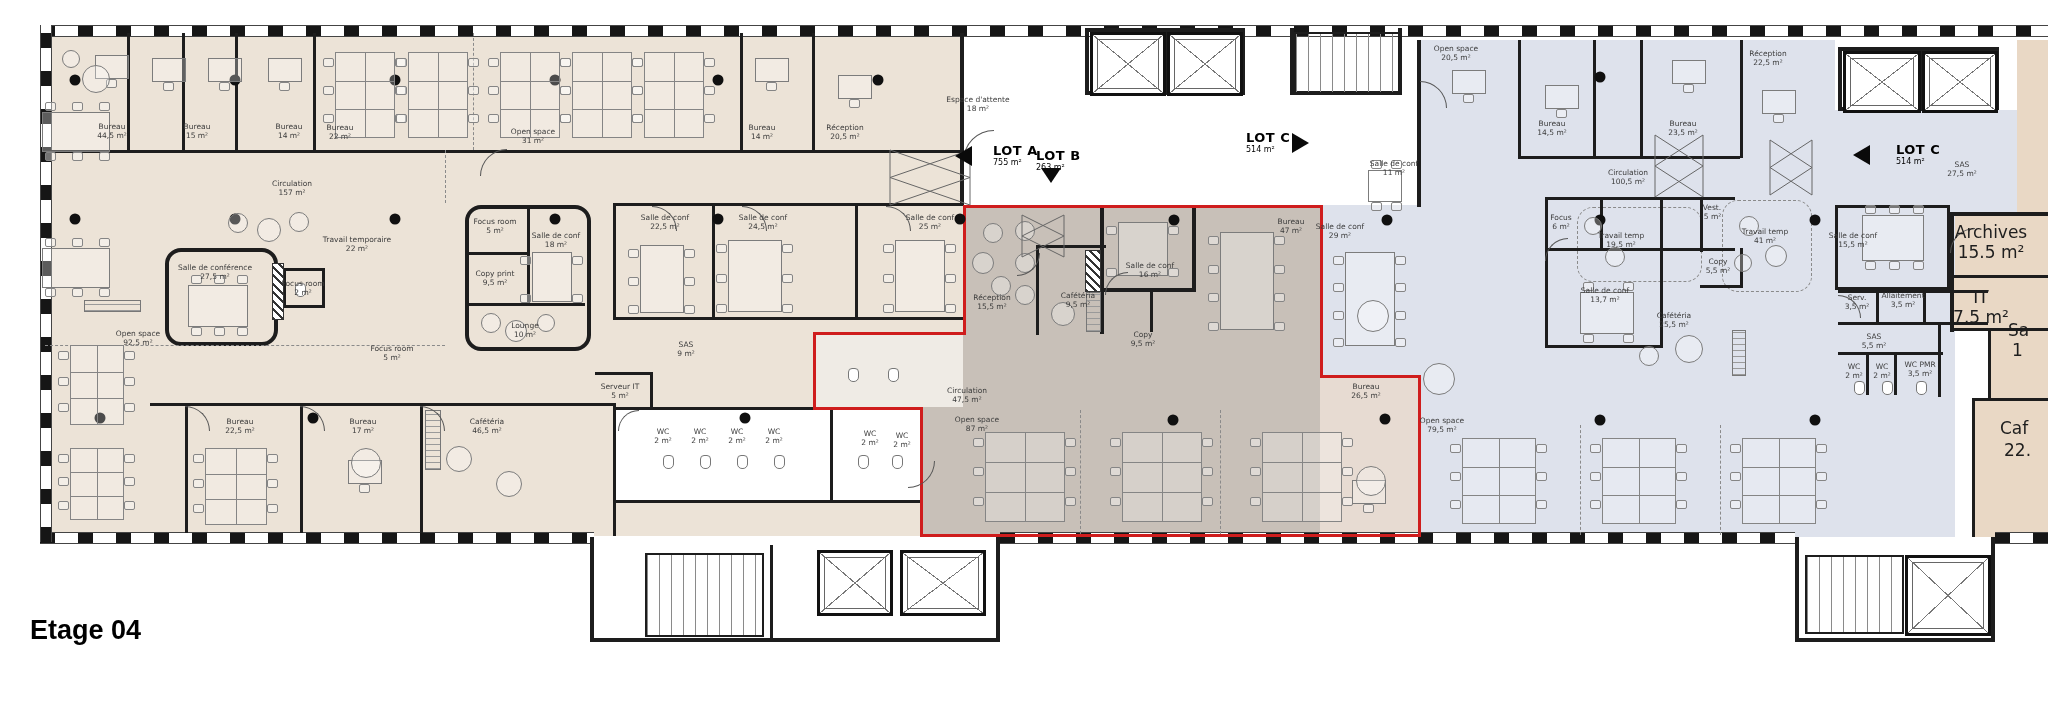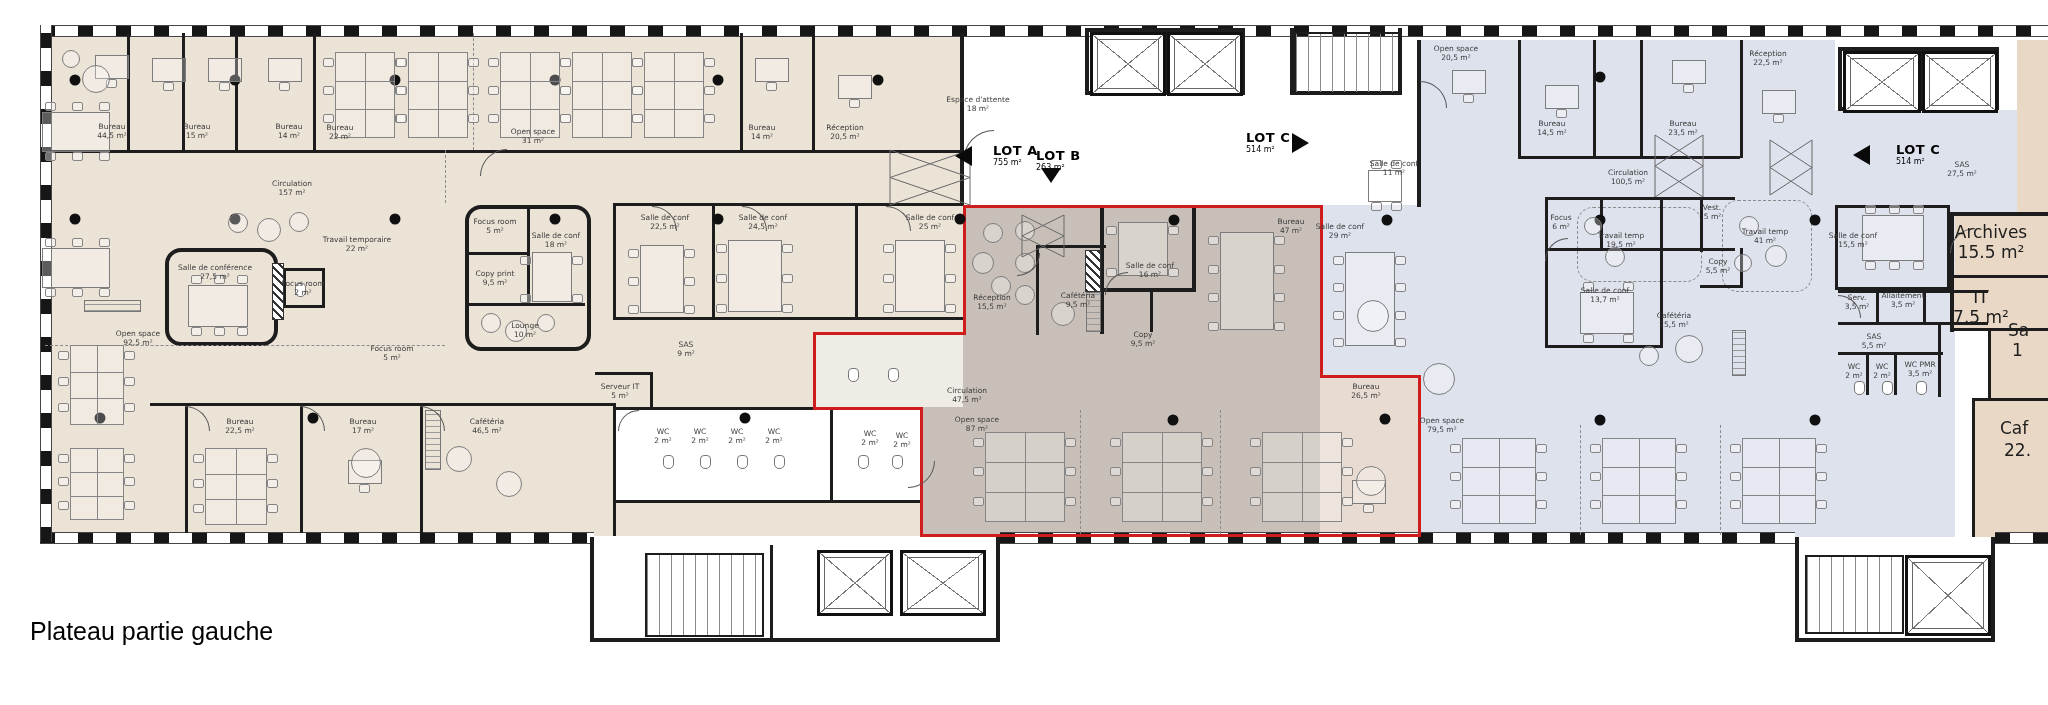--- a/index.html
+++ b/index.html
@@ -847,15 +847,15 @@
       </div>
       <div class="tri left" style="left: 1853px; top: 145px;"></div>
     </div>
   <svg class="overlay" width="2048" height="705">
       <path d="M890 150 L890 205 L970 177.5 Z M970 150 L970 205 L890 177.5 Z" fill="none" stroke="#666" stroke-width="1"></path>
       <path d="M1022 215 L1022 257 L1064 236 Z M1064 215 L1064 257 L1022 236 Z" fill="none" stroke="#666" stroke-width="1"></path>
       <path d="M1655 135 L1655 197 L1703 166 Z M1703 135 L1703 197 L1655 166 Z" fill="none" stroke="#666" stroke-width="1"></path>
       <path d="M1770 140 L1770 195 L1812 167.5 Z M1812 140 L1812 195 L1770 167.5 Z" fill="none" stroke="#666" stroke-width="1"></path>
     </svg>
   <div id="title">
-    <div class="t2">Plateau partie gauche</div>
+    <div class="t1">Etage 04</div>
   </div>
 </div>
 
 </body></html>

